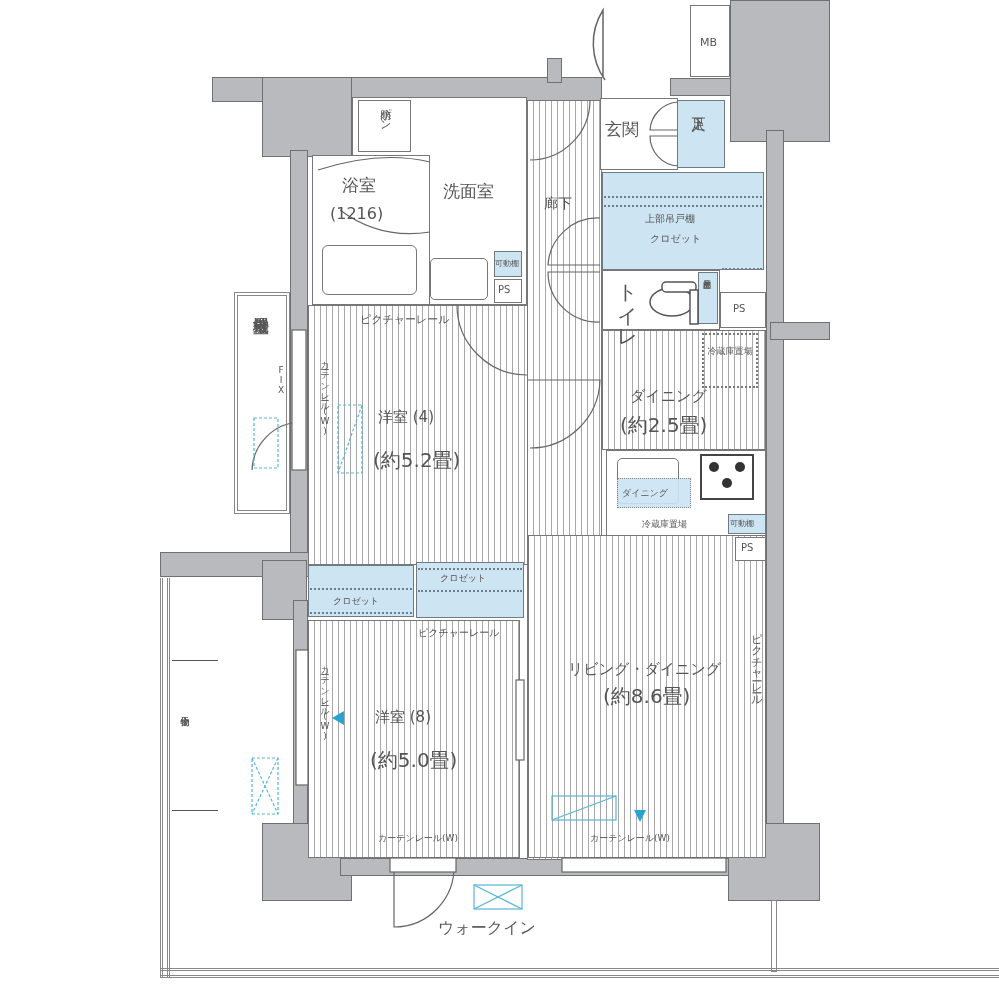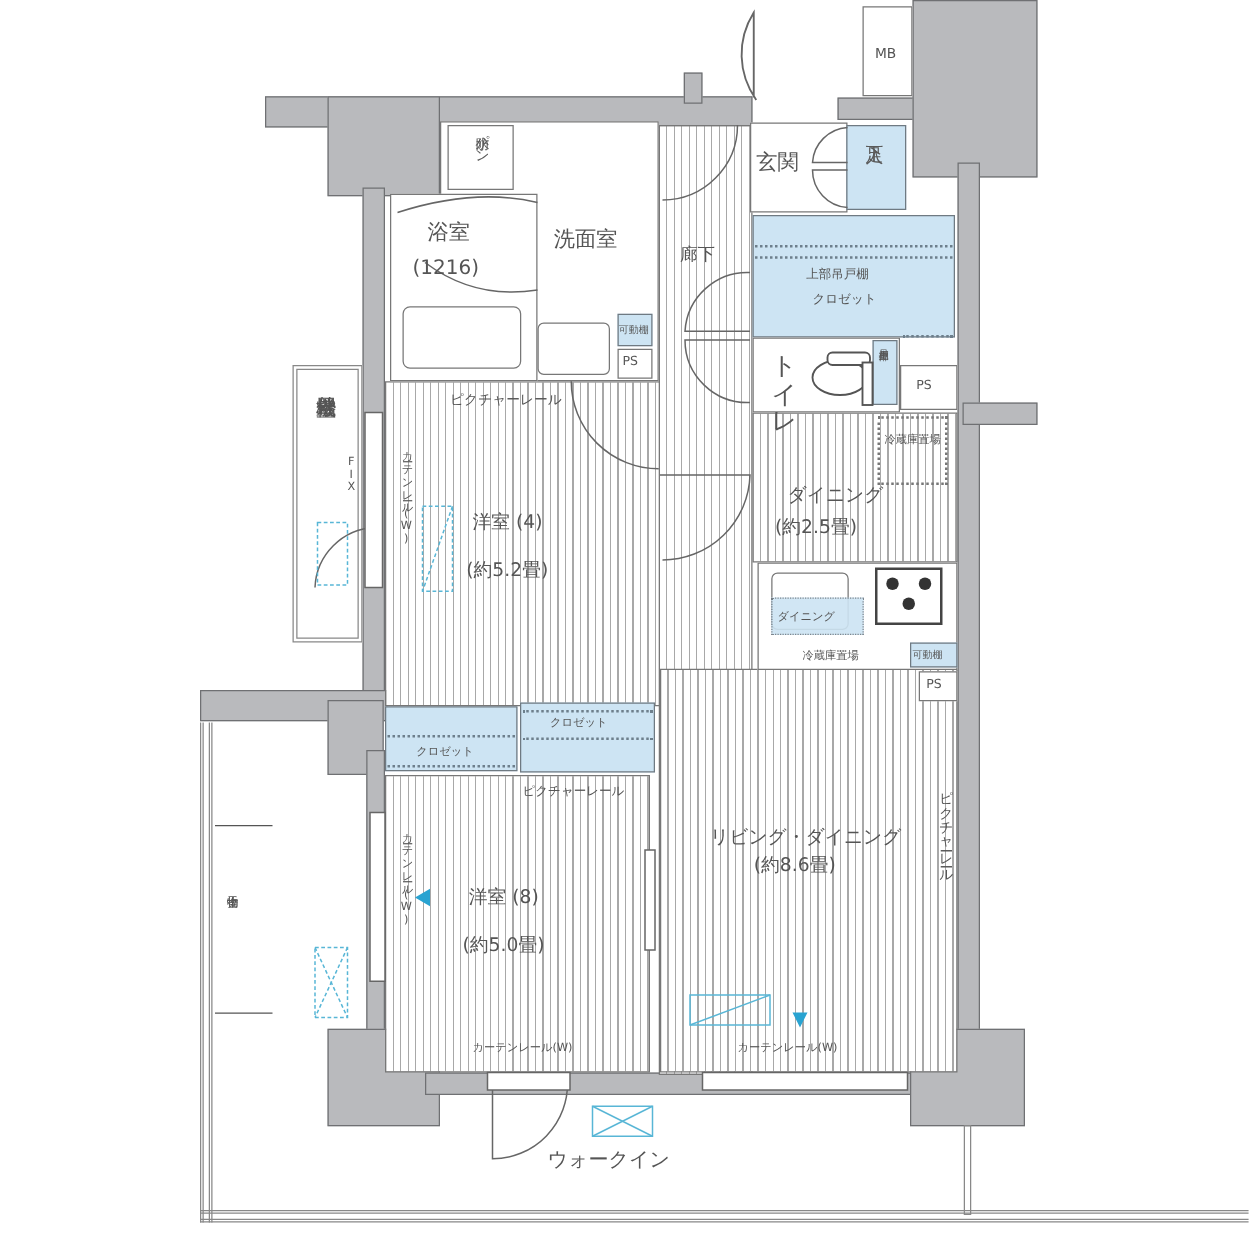--- a/index.html
+++ b/index.html
@@ -7,21 +7,21 @@
          font-family:"DejaVu Sans","Liberation Sans",sans-serif; color:#555; }
   .abs { position:absolute; }
   .wall { position:absolute; background:#b9babd; border:1.5px solid #6f7073; box-sizing:border-box; }
   .floor { position:absolute; background:repeating-linear-gradient(90deg,#ffffff 0px,#ffffff 5px,#a8a8a8 5px,#a8a8a8 6px); border:1.5px solid #777; box-sizing:border-box; }
   .plain { position:absolute; background:#fff; border:1.5px solid #777; box-sizing:border-box; }
   .blue { position:absolute; background:#cde4f3; border:1.5px solid #6f7a82; box-sizing:border-box; }
   .dash-h { position:absolute; height:0; border-top:2px dotted #6d7f8c; }
   .lbl { position:absolute; color:#5a5a5a; white-space:nowrap; }
   .vtext { position:absolute; color:#5a5a5a; writing-mode:vertical-rl; text-orientation:upright; white-space:nowrap; }
   .room-name { font-size:17px; color:#555; }
-  .room-size { font-size:15px; color:#555;text-align:center; }
+  .room-size { font-size:20px; color:#555;text-align:center; }
   .small { font-size:10px; color:#555; }
   .tiny { font-size:9px; color:#555; }
   svg { position:absolute; overflow:visible; }
 </style>
 </head>
 <body>
 
 <div class="wall" style="left:212px;top:77px;width:390px;height:25px;"></div>
 <div class="wall" style="left:262px;top:77px;width:90px;height:80px;"></div>
 <div class="wall" style="left:547px;top:58px;width:15px;height:25px;"></div>

